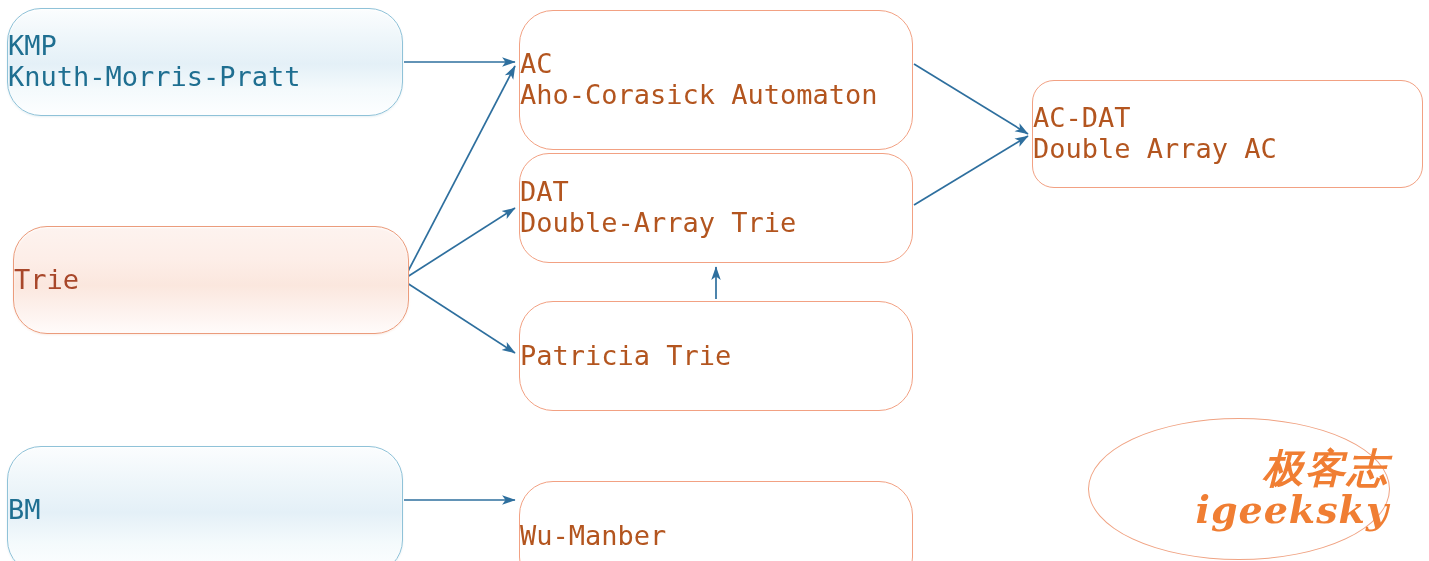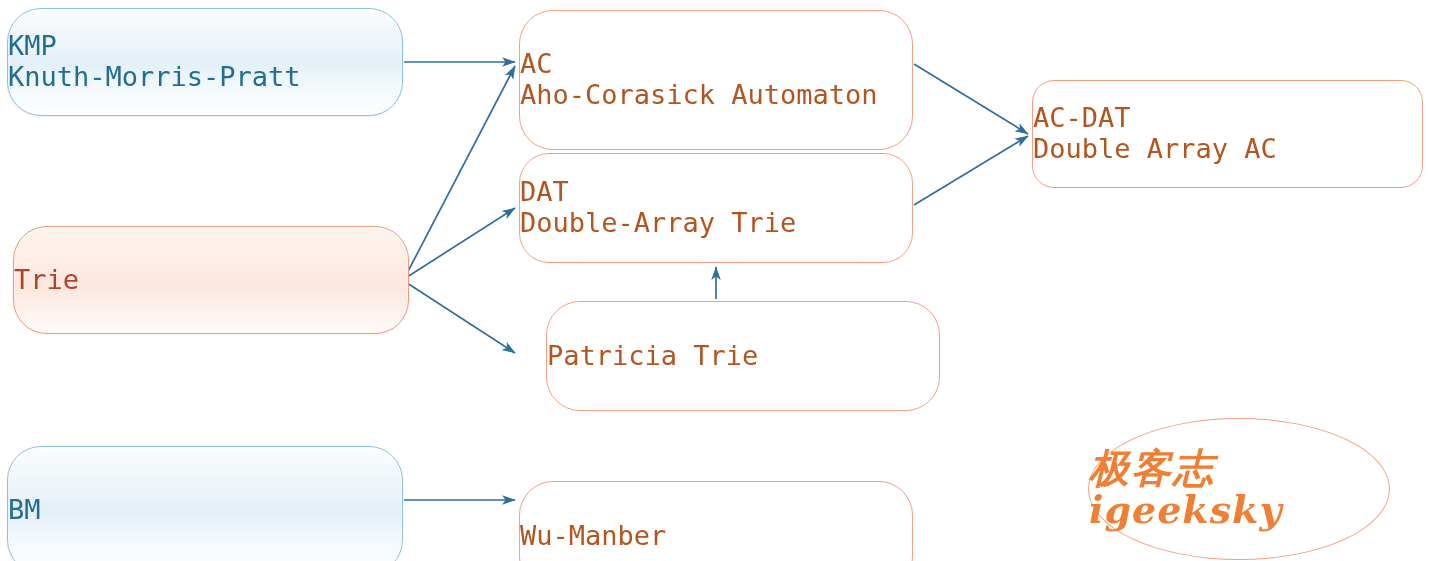--- a/index.html
+++ b/index.html
@@ -84,21 +84,21 @@
   #watermark {
     position: absolute;
     left: 1088px;
     top: 418px;
     width: 300px;
     height: 140px;
     border: 1.2px solid #f0a383;
     border-radius: 50%;
     display: flex;
     flex-direction: column;
-    align-items: flex-start;
+    align-items: flex-end;
     justify-content: center;
     color: #f07e33;
     z-index: 3;
   }
   #watermark .wm-cn {
     font-family: "DejaVu Serif", serif;
     font-style: italic;
     font-weight: 700;
     font-size: 40px;
     letter-spacing: 2px;
@@ -152,21 +152,21 @@
   <div class="node plain" style="left: 519px; top: 10px; width: 394px; height: 140px;">
     <span class="ln">AC</span>
     <span class="ln sub">Aho-Corasick Automaton</span>
   </div>
 
   <div class="node plain" style="left: 519px; top: 153px; width: 394px; height: 110px; border-radius: 30px;">
     <span class="ln">DAT</span>
     <span class="ln sub">Double-Array Trie</span>
   </div>
 
-  <div class="node plain" style="left: 519px; top: 301px; width: 394px; height: 110px; margin-left: 27px;">
+  <div class="node plain" style="left: 519px; top: 301px; width: 394px; height: 110px;">
     <span class="ln">Patricia Trie</span>
   </div>
 
   <div class="node plain" style="left: 519px; top: 446px; width: 394px; height: 110px; margin-top: 35px;">
     <span class="ln">Wu-Manber</span>
   </div>
 
   <div class="node plain" style="left: 1032px; top: 80px; width: 391px; height: 108px; border-radius: 22px;">
     <span class="ln">AC-DAT</span>
     <span class="ln sub">Double Array AC</span>

